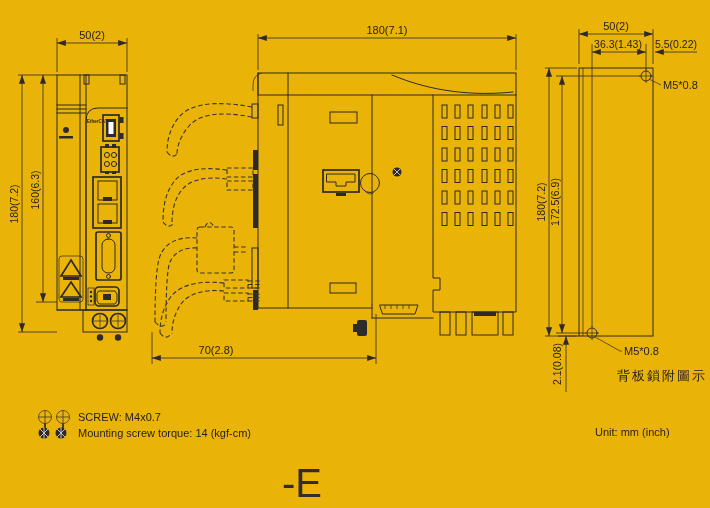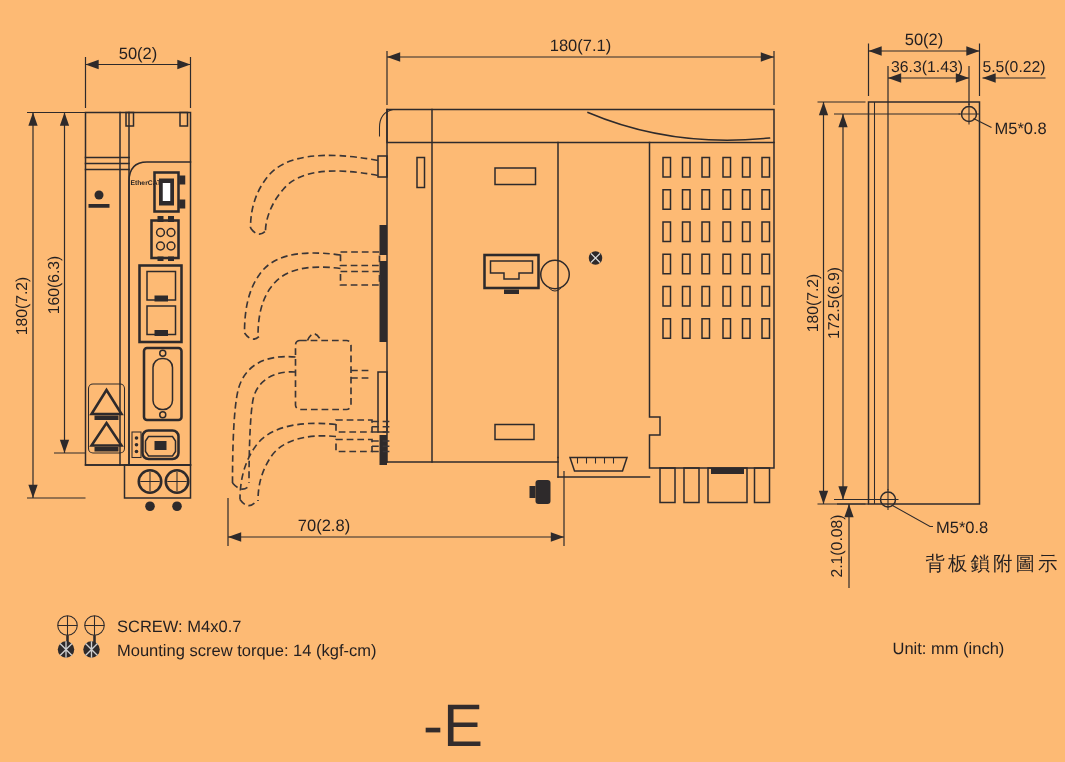--- a/index.html
+++ b/index.html
@@ -1,16 +1,16 @@
 <!DOCTYPE html>
 <html><head>
 <meta charset="utf-8">
 <style>
   html,body{margin:0;padding:0;background:#ffffff}
-  .sheet{width:710px;height:508px;position:relative;background:#fdba74;overflow:hidden}
+  .sheet{width:710px;height:508px;position:relative;background:#eab308;overflow:hidden}
   svg{display:block}
   .ln{fill:none;stroke:#2e2a2b;stroke-width:1;stroke-linecap:square}
   .lt{fill:none;stroke:#2e2a2b;stroke-width:.7}
   .th{fill:none;stroke:#2e2a2b;stroke-width:1.7}
   .dk{fill:#2e2a2b;stroke:none}
   .dash{fill:none;stroke:#3a3536;stroke-width:1.1;stroke-dasharray:4.5 2.6}
   .dim{fill:none;stroke:#2e2a2b;stroke-width:.8}
   text{font-family:"Liberation Sans","DejaVu Sans",sans-serif;fill:#231f20}
   .t11{font-size:11px}
   .t10{font-size:10.5px}

